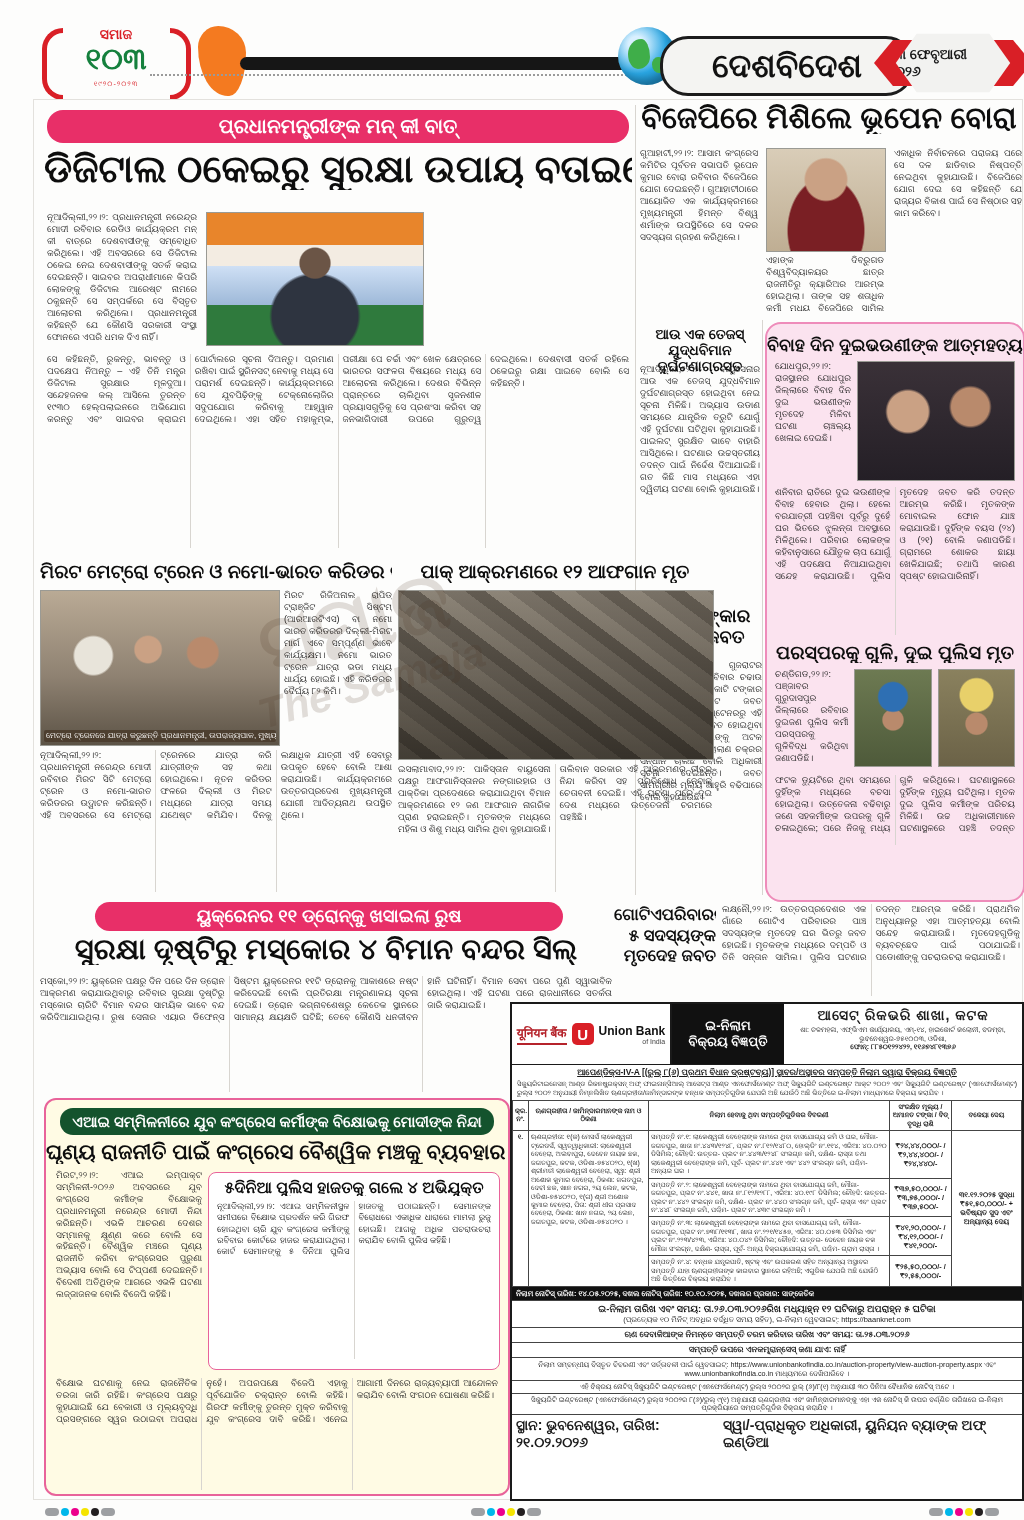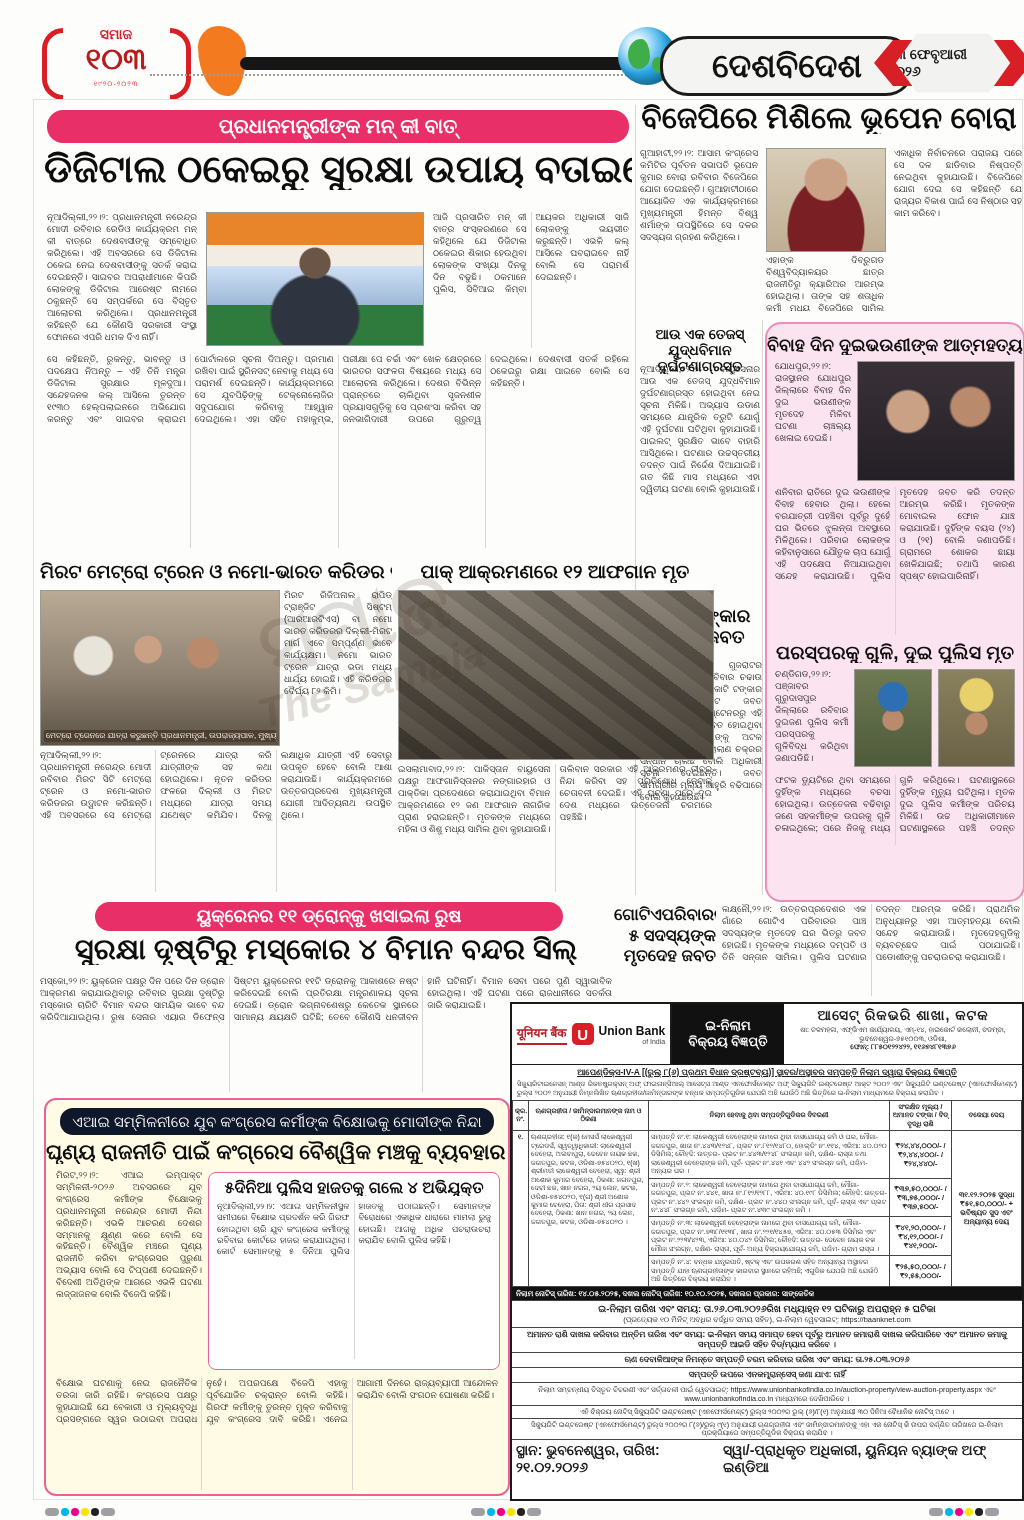--- a/index.html
+++ b/index.html
@@ -3,21 +3,21 @@
 <meta charset="utf-8">
 <style>
   html,body{margin:0;padding:0;background:#fff;}
   #page{position:relative;width:1024px;height:1520px;background:#fdfdfc;overflow:hidden;
         font-family:"Liberation Sans", sans-serif;color:#1a1a1a;}
   .abs{position:absolute;}
   .frame{border:1px solid #e3e1dd;}
   .vline{width:1px;background:#d8d5d0;}
   .banner-pink{background:#e82f68;color:#fff;font-weight:bold;text-align:center;
                border-radius:16px;white-space:nowrap;overflow:hidden;}
-  .banner-blue{background:#0f172a;color:#fff;font-weight:normal;text-align:center;
+  .banner-blue{background:#14532d;color:#fff;font-weight:bold;text-align:center;
                border-radius:13px;white-space:nowrap;overflow:hidden;}
   .hl{font-weight:bold;color:#0d0d0d;line-height:1.08;text-align:center;
       white-space:nowrap;overflow:hidden;}
   .hlw{font-weight:bold;color:#0d0d0d;line-height:1.15;text-align:center;overflow:hidden;}
   .bt{font-size:9px;line-height:1.33;text-align:justify;color:#222;overflow:hidden;}
   .c2{column-count:2;column-gap:9px;column-rule:1px solid #d8d5d0;}
   .c3{column-count:3;column-gap:9px;column-rule:1px solid #d8d5d0;}
   .c4{column-count:4;column-gap:9px;column-rule:1px solid #d8d5d0;}
   .ph{border:1px solid #9a9a94;}
   .cap{position:absolute;left:3px;right:3px;bottom:3px;background:rgba(70,55,40,.78);
@@ -39,21 +39,21 @@
 </style>
 </head>
 <body>
 
 <div id="page">
 
   <div class="abs" style="left:42px;top:22px;width:160px;height:76px;">
     <div class="abs" style="left:0;top:6px;width:16px;height:62px;border:5px solid #d91f26;border-right:none;border-radius:22px 0 0 22px;"></div>
     <div class="abs" style="left:128px;top:6px;width:16px;height:62px;border:5px solid #d91f26;border-left:none;border-radius:0 22px 22px 0;"></div>
     <div class="abs" style="left:24px;top:4px;width:100px;text-align:center;color:#d91f26;font-weight:bold;font-size:14px;">ସମାଜ</div>
-    <div class="abs" style="left:24px;top:20px;width:100px;text-align:center;color:#b91c1c;font-weight:bold;font-size:30px;">୧୦୩</div>
+    <div class="abs" style="left:24px;top:20px;width:100px;text-align:center;color:#15803d;font-weight:bold;font-size:30px;">୧୦୩</div>
     <div class="abs" style="left:24px;top:58px;width:100px;text-align:center;color:#d91f26;font-size:7px;letter-spacing:1px;">୧୯୨୦-୨୦୨୩</div>
   </div>
   <div class="abs" style="left:198px;top:26px;width:48px;height:70px;background:#f47a20;border-radius:42% 58% 35% 62% / 30% 38% 62% 70%;"></div>
 
   <div class="abs" style="left:240px;top:57px;width:690px;height:13px;background:#161616;border-radius:7px;"></div>
   <div class="abs" style="left:150px;top:74px;width:800px;height:0;border-top:2px dotted #9a9a9a;"></div>
 
   <div class="abs" style="left:618px;top:27px;width:58px;height:58px;border-radius:50%;background:radial-gradient(circle at 32% 30%,#d9f0ff 0 14%,#2aa7e4 52%,#1478ac 100%);box-shadow:inset -4px -6px 8px rgba(0,0,0,.25);">
     <div class="abs" style="left:10px;top:12px;width:22px;height:30px;background:#3fae49;border-radius:60% 40% 55% 45% / 50% 60% 40% 50%;"></div>
     <div class="abs" style="left:34px;top:30px;width:13px;height:16px;background:#3fae49;border-radius:50% 50% 40% 60%;"></div>
@@ -77,21 +77,20 @@
 
   <div class="abs banner-pink" style="left:47px;top:110px;width:582px;height:33px;font-size:20px;line-height:33px;">ପ୍ରଧାନମନ୍ତ୍ରୀଙ୍କ ମନ୍ କୀ ବାତ୍</div>
   <div class="abs hl" style="left:44px;top:149px;width:588px;font-size:38px;">ଡିଜିଟାଲ ଠକେଇରୁ ସୁରକ୍ଷା ଉପାୟ ବତାଇଲେ</div>
 
   <div class="abs" style="left:47px;top:212px;width:582px;height:136px;display:flex;gap:9px;">
     <div class="bt" style="width:150px;height:136px;">ନୂଆଦିଲ୍ଲୀ,୨୨।୨: ପ୍ରଧାନମନ୍ତ୍ରୀ ନରେନ୍ଦ୍ର ମୋଦୀ ରବିବାର ରେଡିଓ କାର୍ଯ୍ୟକ୍ରମ ମନ୍ କୀ ବାତ୍‌ରେ ଦେଶବାସୀଙ୍କୁ ସମ୍ବୋଧିତ କରିଥିଲେ। ଏହି ଅବସରରେ ସେ ଡିଜିଟାଲ ଠକେଇ ନେଇ ଦେଶବାସୀଙ୍କୁ ସତର୍କ କରାଇ ଦେଇଛନ୍ତି। ସାଇବର ଅପରାଧୀମାନେ କିପରି ଲୋକଙ୍କୁ ଡିଜିଟାଲ ଆରେଷ୍ଟ ନାମରେ ଠକୁଛନ୍ତି ସେ ସମ୍ପର୍କରେ ସେ ବିସ୍ତୃତ ଆଲୋଚନା କରିଥିଲେ। ପ୍ରଧାନମନ୍ତ୍ରୀ କହିଛନ୍ତି ଯେ କୌଣସି ସରକାରୀ ସଂସ୍ଥା ଫୋନରେ ଏପରି ଧମକ ଦିଏ ନାହିଁ।</div>
     <div class="ph" style="width:216px;height:132px;background:
         radial-gradient(circle at 50% 38%, #6b5546 0 11%, transparent 12%),
         radial-gradient(ellipse at 50% 78%, #2e3440 0 28%, transparent 30%),
         linear-gradient(180deg,#e8852b 0%,#e8852b 24%,#f3ece2 24%,#f3ece2 40%,#cfe0f5 40%,#9db8d8 70%,#2f7a3d 70%,#2f7a3d 100%);"></div>
-    <div class="bt c2" style="flex:1;height:136px;">ଆଜି ପ୍ରସାରିତ ମନ୍ କୀ ବାତ୍‌ର ସଂସ୍କରଣରେ ସେ କହିଥିଲେ ଯେ ଡିଜିଟାଲ ଠକେଇର ଶିକାର ହେଉଥିବା ଲୋକଙ୍କ ସଂଖ୍ୟା ଦିନକୁ ଦିନ ବଢୁଛି। ଠକମାନେ ପୁଲିସ, ସିବିଆଇ କିମ୍ବା ଆୟକର ଅଧିକାରୀ ସାଜି ଲୋକଙ୍କୁ ଭୟଭୀତ କରୁଛନ୍ତି। ଏଭଳି କଲ୍ ଆସିଲେ ଘବରାଇବେ ନାହିଁ ବୋଲି ସେ ପରାମର୍ଶ ଦେଇଛନ୍ତି।</div>
   </div>
   <div class="abs bt c4" style="left:47px;top:354px;width:582px;height:194px;">ସେ କହିଛନ୍ତି, ରୁକନ୍ତୁ, ଭାବନ୍ତୁ ଓ ପଦକ୍ଷେପ ନିଅନ୍ତୁ – ଏହି ତିନି ମନ୍ତ୍ର ଡିଜିଟାଲ ସୁରକ୍ଷାର ମୂଳଦୁଆ। ସନ୍ଦେହଜନକ କଲ୍ ଆସିଲେ ତୁରନ୍ତ ୧୯୩୦ ହେଲ୍ପଲାଇନରେ ଅଭିଯୋଗ କରନ୍ତୁ ଏବଂ ସାଇବର କ୍ରାଇମ ପୋର୍ଟାଲରେ ସୂଚନା ଦିଅନ୍ତୁ। ପ୍ରମାଣ ରଖିବା ପାଇଁ ସ୍କ୍ରିନସଟ୍ ନେବାକୁ ମଧ୍ୟ ସେ ପରାମର୍ଶ ଦେଇଛନ୍ତି। କାର୍ଯ୍ୟକ୍ରମରେ ସେ ଯୁବପିଢ଼ିଙ୍କୁ ଟେକ୍ନୋଲୋଜିର ସଦୁପଯୋଗ କରିବାକୁ ଆହ୍ୱାନ ଦେଇଥିଲେ। ଏହା ସହିତ ମହାକୁମ୍ଭ, ପରୀକ୍ଷା ପେ ଚର୍ଚ୍ଚା ଏବଂ ଖେଳ କ୍ଷେତ୍ରରେ ଭାରତର ସଫଳତା ବିଷୟରେ ମଧ୍ୟ ସେ ଆଲୋଚନା କରିଥିଲେ। ଦେଶର ବିଭିନ୍ନ ପ୍ରାନ୍ତରେ ଚାଲିଥିବା ସୃଜନଶୀଳ ପ୍ରୟାସଗୁଡ଼ିକୁ ସେ ପ୍ରଶଂସା କରିବା ସହ ଜନଭାଗିଦାରୀ ଉପରେ ଗୁରୁତ୍ୱ ଦେଇଥିଲେ। ଦେଶବାସୀ ସତର୍କ ରହିଲେ ଠକେଇରୁ ରକ୍ଷା ପାଇବେ ବୋଲି ସେ କହିଛନ୍ତି।</div>
 
   <div class="abs hl" style="left:638px;top:102px;width:382px;font-size:30px;">ବିଜେପିରେ ମିଶିଲେ ଭୂପେନ ବୋରା</div>
   <div class="abs" style="left:640px;top:148px;width:382px;height:164px;display:flex;gap:8px;">
     <div class="bt" style="width:118px;height:164px;">ଗୁଆହାଟୀ,୨୨।୨: ଆସାମ କଂଗ୍ରେସ କମିଟିର ପୂର୍ବତନ ସଭାପତି ଭୂପେନ କୁମାର ବୋରା ରବିବାର ବିଜେପିରେ ଯୋଗ ଦେଇଛନ୍ତି। ଗୁଆହାଟୀଠାରେ ଆୟୋଜିତ ଏକ କାର୍ଯ୍ୟକ୍ରମରେ ମୁଖ୍ୟମନ୍ତ୍ରୀ ହିମନ୍ତ ବିଶ୍ୱ ଶର୍ମାଙ୍କ ଉପସ୍ଥିତିରେ ସେ ଦଳର ସଦସ୍ୟତା ଗ୍ରହଣ କରିଥିଲେ।</div>
     <div style="width:120px;">
       <div class="ph" style="width:118px;height:102px;background:
           radial-gradient(circle at 50% 30%, #caa184 0 22%, transparent 24%),
           radial-gradient(ellipse at 50% 80%, #7a1f24 0 45%, transparent 47%),
@@ -239,21 +238,20 @@
       </tr>
     </tbody>
       </table>
 
     <div style="background:#111;color:#fff;font-size:7.4px;font-weight:bold;padding:2px 4px;">ନିଲାମ ନୋଟିସ୍ ତାରିଖ: ୧୪.୦୫.୨୦୨୫, ଦଖଲ ନୋଟିସ୍ ତାରିଖ: ୧୦.୧୦.୨୦୨୫, ଦଖଲର ପ୍ରକାର: ସାଙ୍କେତିକ</div>
 
     <div class="adrow" style="text-align:center;">
       <span style="font-weight:bold;font-size:9.5px;">ଇ-ନିଲାମ ତାରିଖ ଏବଂ ସମୟ: ତା.୨୬.୦୩.୨୦୨୬ରିଖ ମଧ୍ୟାହ୍ନ ୧୨ ଘଟିକାରୁ ଅପରାହ୍ନ ୫ ଘଟିକା</span><br>
       <span style="font-size:7.5px;">(ପ୍ରତ୍ୟେକ ୧୦ ମିନିଟ୍ ଅବଧିର ବର୍ଦ୍ଧିତ ସମୟ ସହିତ), ଇ-ନିଲାମ ୱେବସାଇଟ୍: https://baanknet.com</span>
     </div>
-    <div class="adrow" style="font-weight:bold;font-size:8.2px;text-align:center;">ଅମାନତ ରାଶି ଦାଖଲ କରିବାର ଅନ୍ତିମ ତାରିଖ ଏବଂ ସମୟ: ଇ-ନିଲାମ ସମୟ ସମାପ୍ତ ହେବା ପୂର୍ବରୁ ଅମାନତ ଜମାରାଶି ଦାଖଲ କରିପାରିବେ ଏବଂ ଅମାନତ ଜମାକୁ ସମ୍ପତ୍ତି ଆଇଡି ସହିତ ବିଡ୍/ମ୍ୟାପ କରିବେ ।</div>
     <div class="adrow" style="font-weight:bold;font-size:8.2px;text-align:center;">ଋଣ ଦେବାଳିଆଙ୍କ ନିମନ୍ତେ ସମ୍ପତ୍ତି ଚରମ କରିବାର ତାରିଖ ଏବଂ ସମୟ: ତା.୨୫.୦୩.୨୦୨୬</div>
     <div class="adrow" style="font-weight:bold;font-size:8.2px;text-align:center;">ସମ୍ପତ୍ତି ଉପରେ ଏନକମ୍ବ୍ରାନ୍ସେସ୍ ଜଣା ଯାଏ: ନାହିଁ</div>
     <div class="adrow" style="font-size:7.2px;text-align:center;">ନିଲାମ ସମ୍ବନ୍ଧୀୟ ବିସ୍ତୃତ ବିବରଣୀ ଏବଂ ସର୍ତ୍ତାବଳୀ ପାଇଁ ୱେବସାଇଟ୍: https://www.unionbankofindia.co.in/auction-property/view-auction-property.aspx ଏବଂ www.unionbankofindia.co.in ମାଧ୍ୟମରେ ଦେଖିପାରିବେ ।</div>
     <div class="adrow" style="font-size:7px;text-align:center;">ଏହି ବିକ୍ରୟ ନୋଟିସ୍ ସିକ୍ୟୁରିଟି ଇଣ୍ଟରେଷ୍ଟ (ଏନଫୋର୍ସମେଣ୍ଟ) ରୁଲ୍ସ ୨୦୦୨ର ରୁଲ୍ (୬)/୮(୧) ଅନୁଯାୟୀ ୩୦ ଦିନିଆ ବୈଧାନିକ ନୋଟିସ୍ ଅଟେ ।</div>
     <div class="adrow" style="font-size:7px;text-align:center;">ସିକ୍ୟୁରିଟି ଇଣ୍ଟରେଷ୍ଟ (ଏନଫୋର୍ସମେଣ୍ଟ) ରୁଲ୍ସ ୨୦୦୨ର ୮(୬)/ରୁଲ୍ ୯(୧) ଅନୁଯାୟୀ ଋଣଗ୍ରହୀତା ଏବଂ ଜାମିନ୍‌ଦାରମାନଙ୍କୁ ଏହା ଏକ ନୋଟିସ୍ କି ଉପର ବର୍ଣ୍ଣିତ ତାରିଖରେ ଇ-ନିଲାମ ପ୍ରକ୍ରିୟାରେ ସମ୍ପତ୍ତିଗୁଡିକ ବିକ୍ରୟ କରାଯିବ ।</div>
     <div class="adrow" style="display:flex;justify-content:space-between;font-weight:bold;font-size:14px;">
       <span>ସ୍ଥାନ: ଭୁବନେଶ୍ୱର, ତାରିଖ: ୨୧.୦୨.୨୦୨୬</span>
       <span>ସ୍ୱା/-ପ୍ରାଧିକୃତ ଅଧିକାରୀ, ୟୁନିୟନ ବ୍ୟାଙ୍କ ଅଫ୍ ଇଣ୍ଡିଆ</span>
     </div>
   </div>

